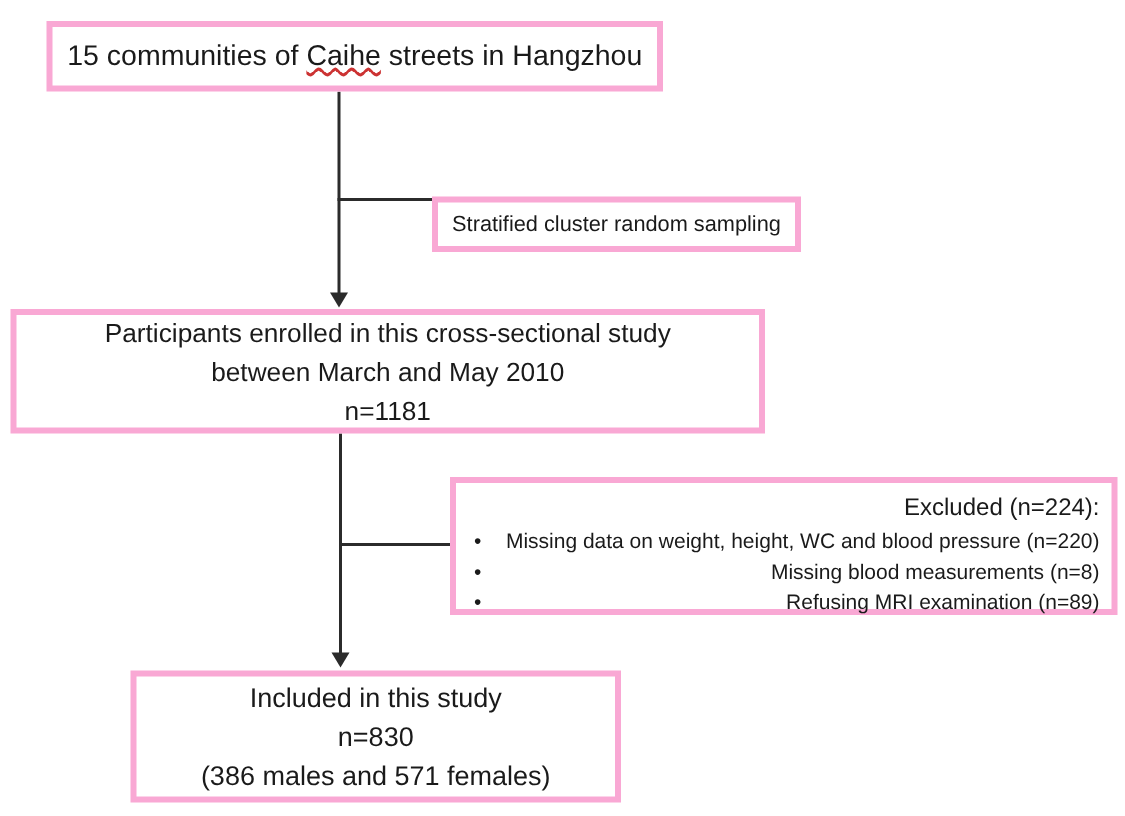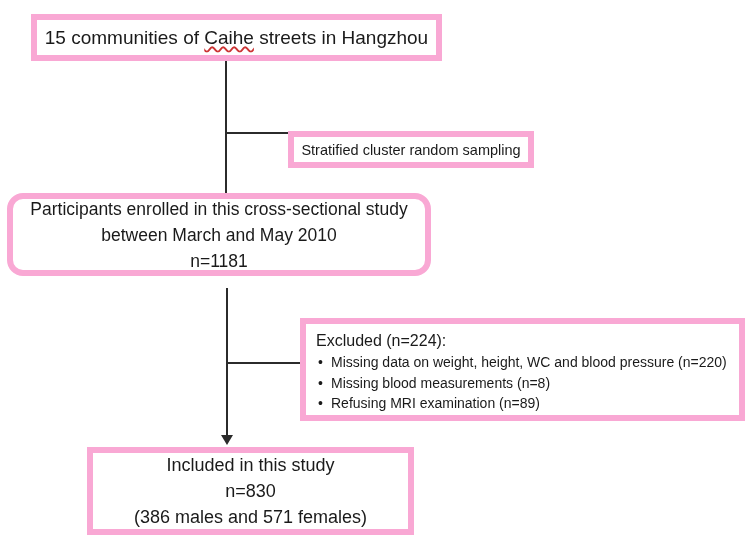--- a/index.html
+++ b/index.html
@@ -16,21 +16,21 @@
     background: #ffffff;
   }
   .connectors {
     position: absolute;
     left: 0; top: 0;
     width: 750px; height: 544px;
   }
   .box {
     position: absolute;
     background: #ffffff;
-    border: 6px solid #f9a8d4;
+    border: 4px solid #f9a8d4;
   }
   .box.centered {
     display: flex;
     flex-direction: column;
     align-items: center;
     justify-content: center;
     text-align: center;
     white-space: nowrap;
   }
   .box-source {
@@ -45,32 +45,32 @@
     text-decoration-thickness: 1.5px;
     text-underline-offset: 2px;
   }
   .box-sampling {
     left: 288px; top: 116px;
     width: 246px; height: 37px;
     font-size: 14.5px;
     margin-top: 15px;
   }
   .box-enrolled {
-    left: 7px; top: 193px;
-    width: 424px; height: 83px;
+    left: 7px; top: 206px;
+    width: 503px; height: 83px;
     font-size: 17.5px;
     line-height: 26px;
-    border-radius: 16px;
   }
   .box-excluded {
     left: 300px; top: 318px;
-    width: 445px; height: 103px;
+    width: 445px; height: 92px;
     padding: 5px 8px 4px 10px;
     font-size: 14px;
     white-space: nowrap;
+    text-align: right;
   }
   .box-excluded .excl-title {
     font-size: 16px;
     line-height: 23px;
   }
   .box-excluded ul {
     list-style: none;
   }
   .box-excluded li {
     position: relative;

